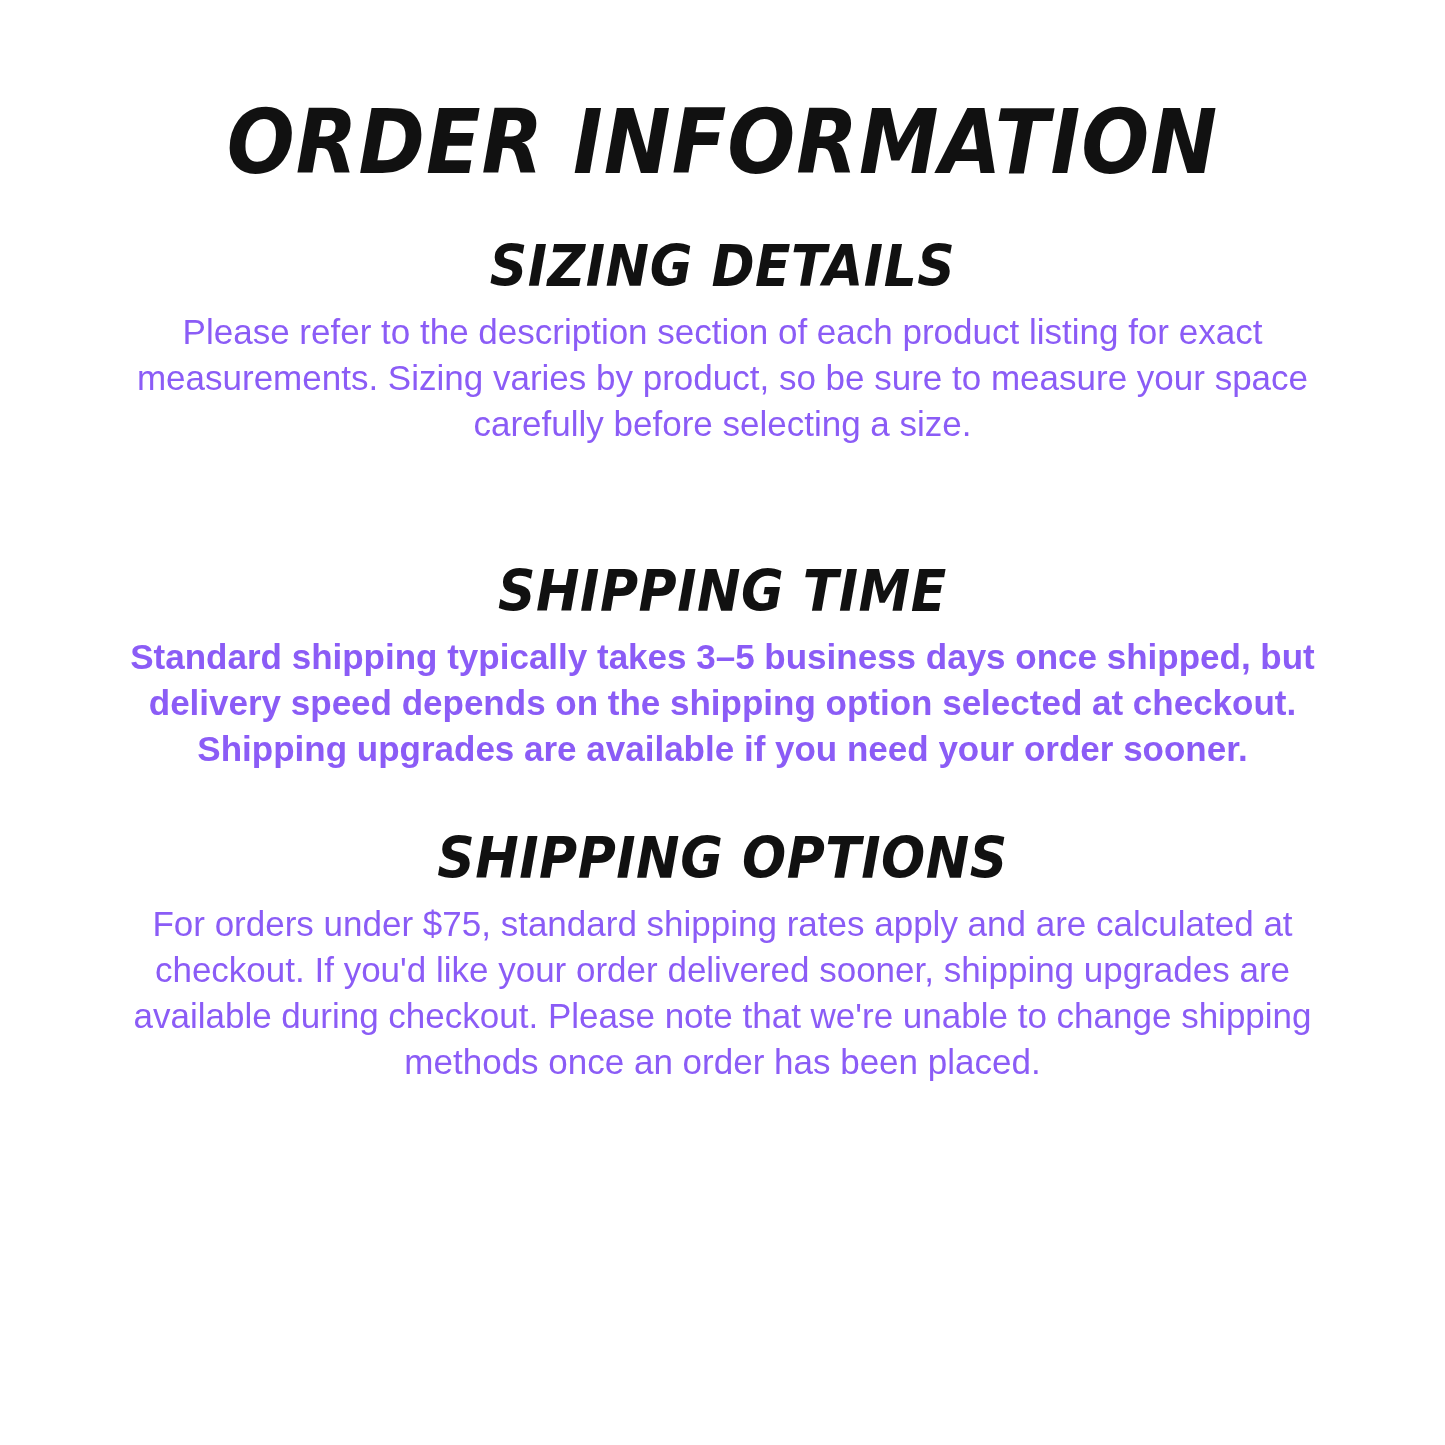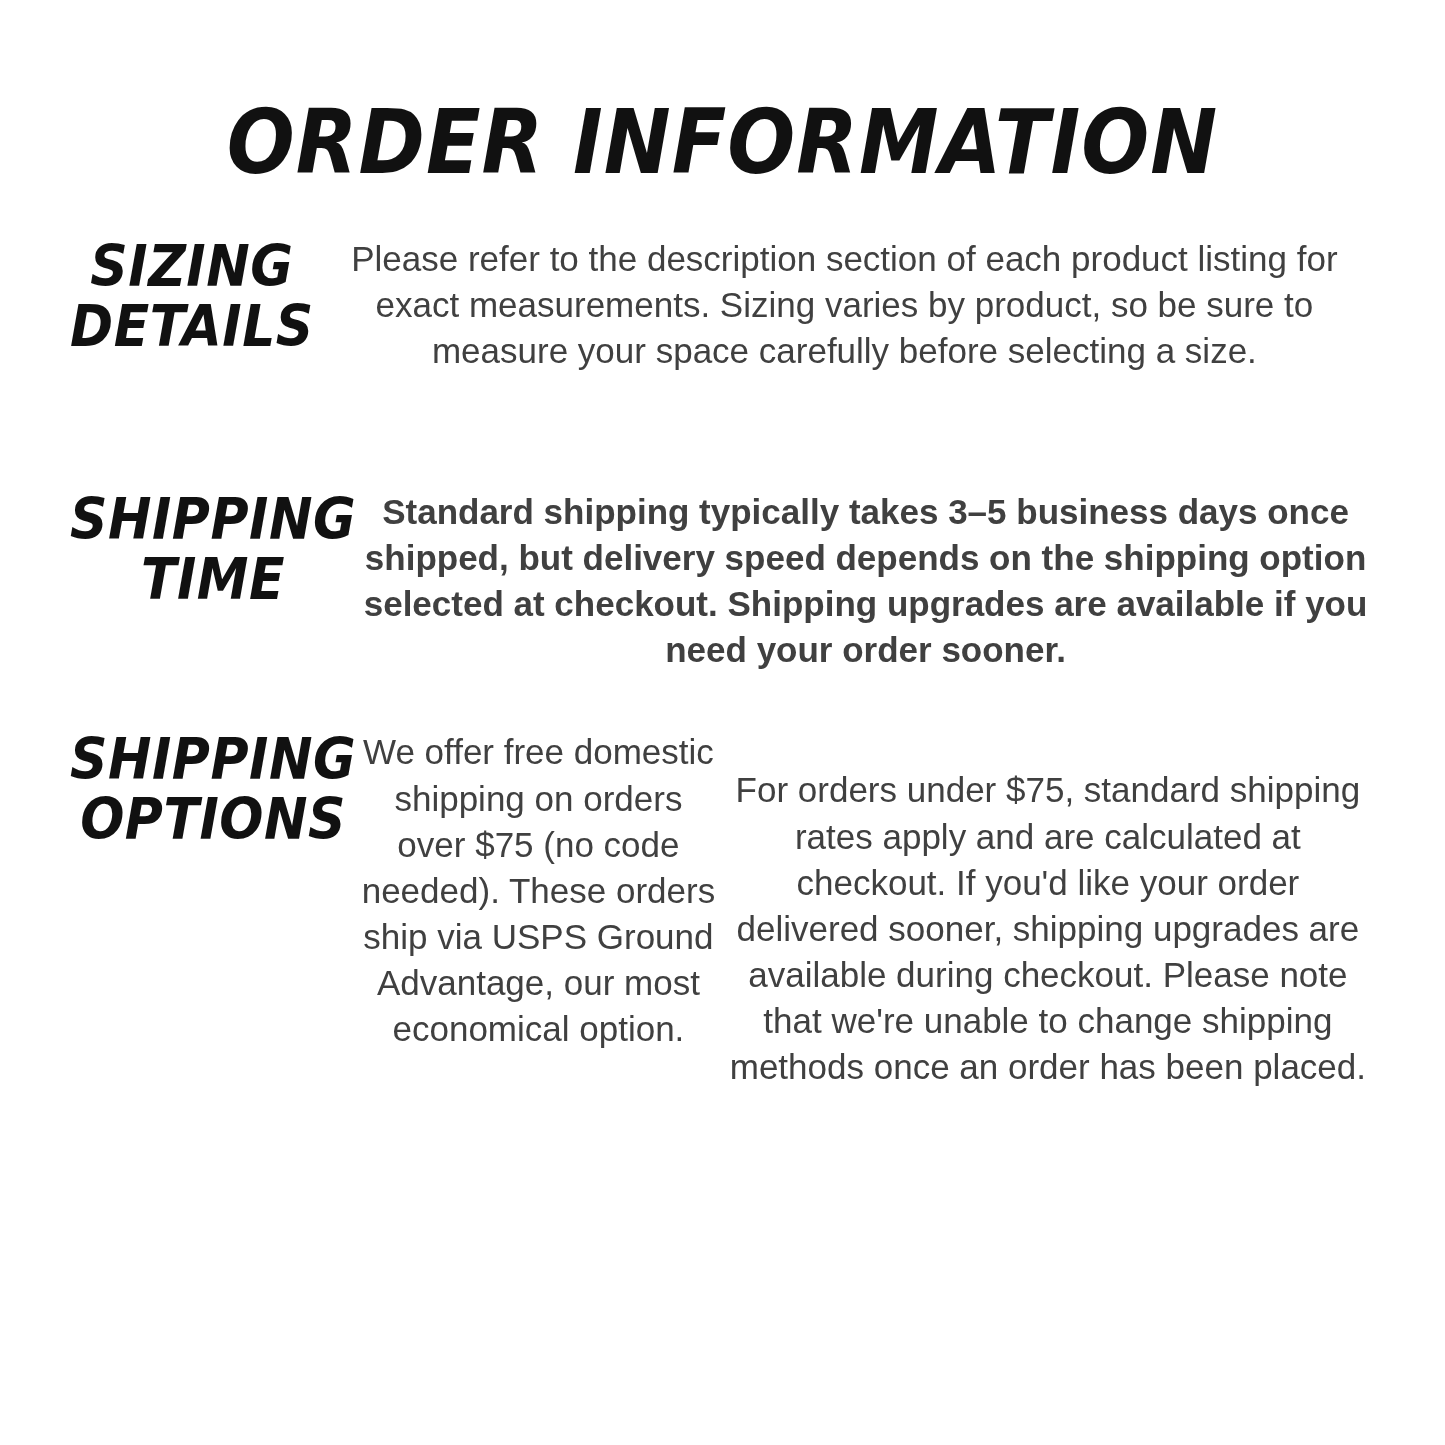--- a/index.html
+++ b/index.html
@@ -33,40 +33,41 @@
     letter-spacing: 1px;
     color: #111111;
     text-align: center;
     margin: 0 0 56px 0;
     transform: scaleY(1.12);
     transform-origin: top center;
   }
   .section {
     width: 100%;
     display: flex;
-    flex-direction: row;
+    flex-direction: column;
+    align-items: center;
   }
   .section-title {
     font-family: "DejaVu Sans", sans-serif;
     font-weight: 700;
     font-style: italic;
     font-size: 52px;
     line-height: 1.05;
     letter-spacing: 0.5px;
     color: #111111;
     text-align: center;
     margin: 0 0 18px 0;
     transform: scaleY(1.1);
     transform-origin: top center;
   }
   .body-text {
     font-family: "Liberation Sans", sans-serif;
     font-size: 35px;
     line-height: 1.32;
-    color: #404040;
+    color: #8b5cf6;
     text-align: center;
     margin: 0;
     max-width: 1290px;
   }
   .body-text + .body-text {
     margin-top: 38px;
   }
   .gap-sizing { height: 56px; }
   .gap-processing { height: 58px; }
   .gap-shipping-time { height: 56px; }
@@ -94,17 +95,16 @@
 
   <section class="section sec-shipping-time">
     <h2 class="section-title">SHIPPING TIME</h2>
     <p class="body-text">Standard shipping typically takes 3–5 business days once shipped, but delivery speed depends on the shipping option selected at checkout. Shipping upgrades are available if you need your order sooner.</p>
   </section>
 
   <div class="gap-shipping-time"></div>
 
   <section class="section sec-shipping-options">
     <h2 class="section-title">SHIPPING OPTIONS</h2>
-    <p class="body-text">We offer free domestic shipping on orders over $75 (no code needed). These orders ship via USPS Ground Advantage, our most economical option.</p>
     <p class="body-text">For orders under $75, standard shipping rates apply and are calculated at checkout. If you'd like your order delivered sooner, shipping upgrades are available during checkout. Please note that we're unable to change shipping methods once an order has been placed.</p>
   </section>
 
 </div>
 
 </body></html>

